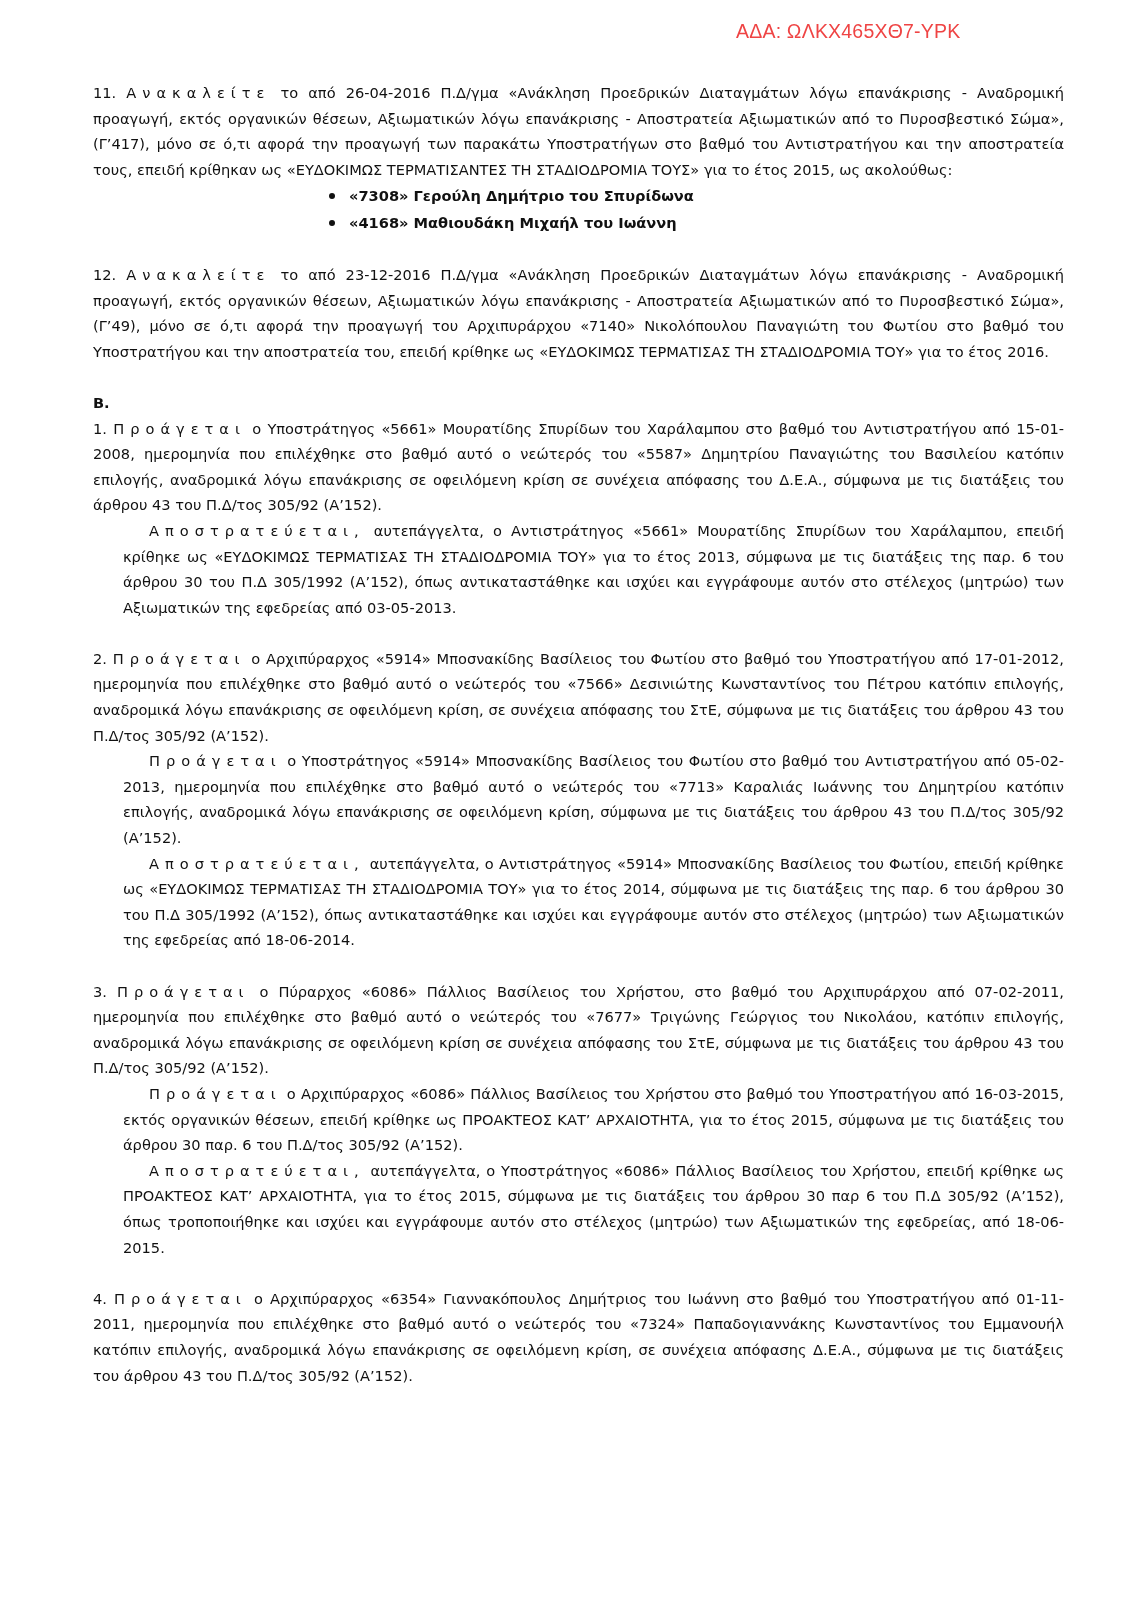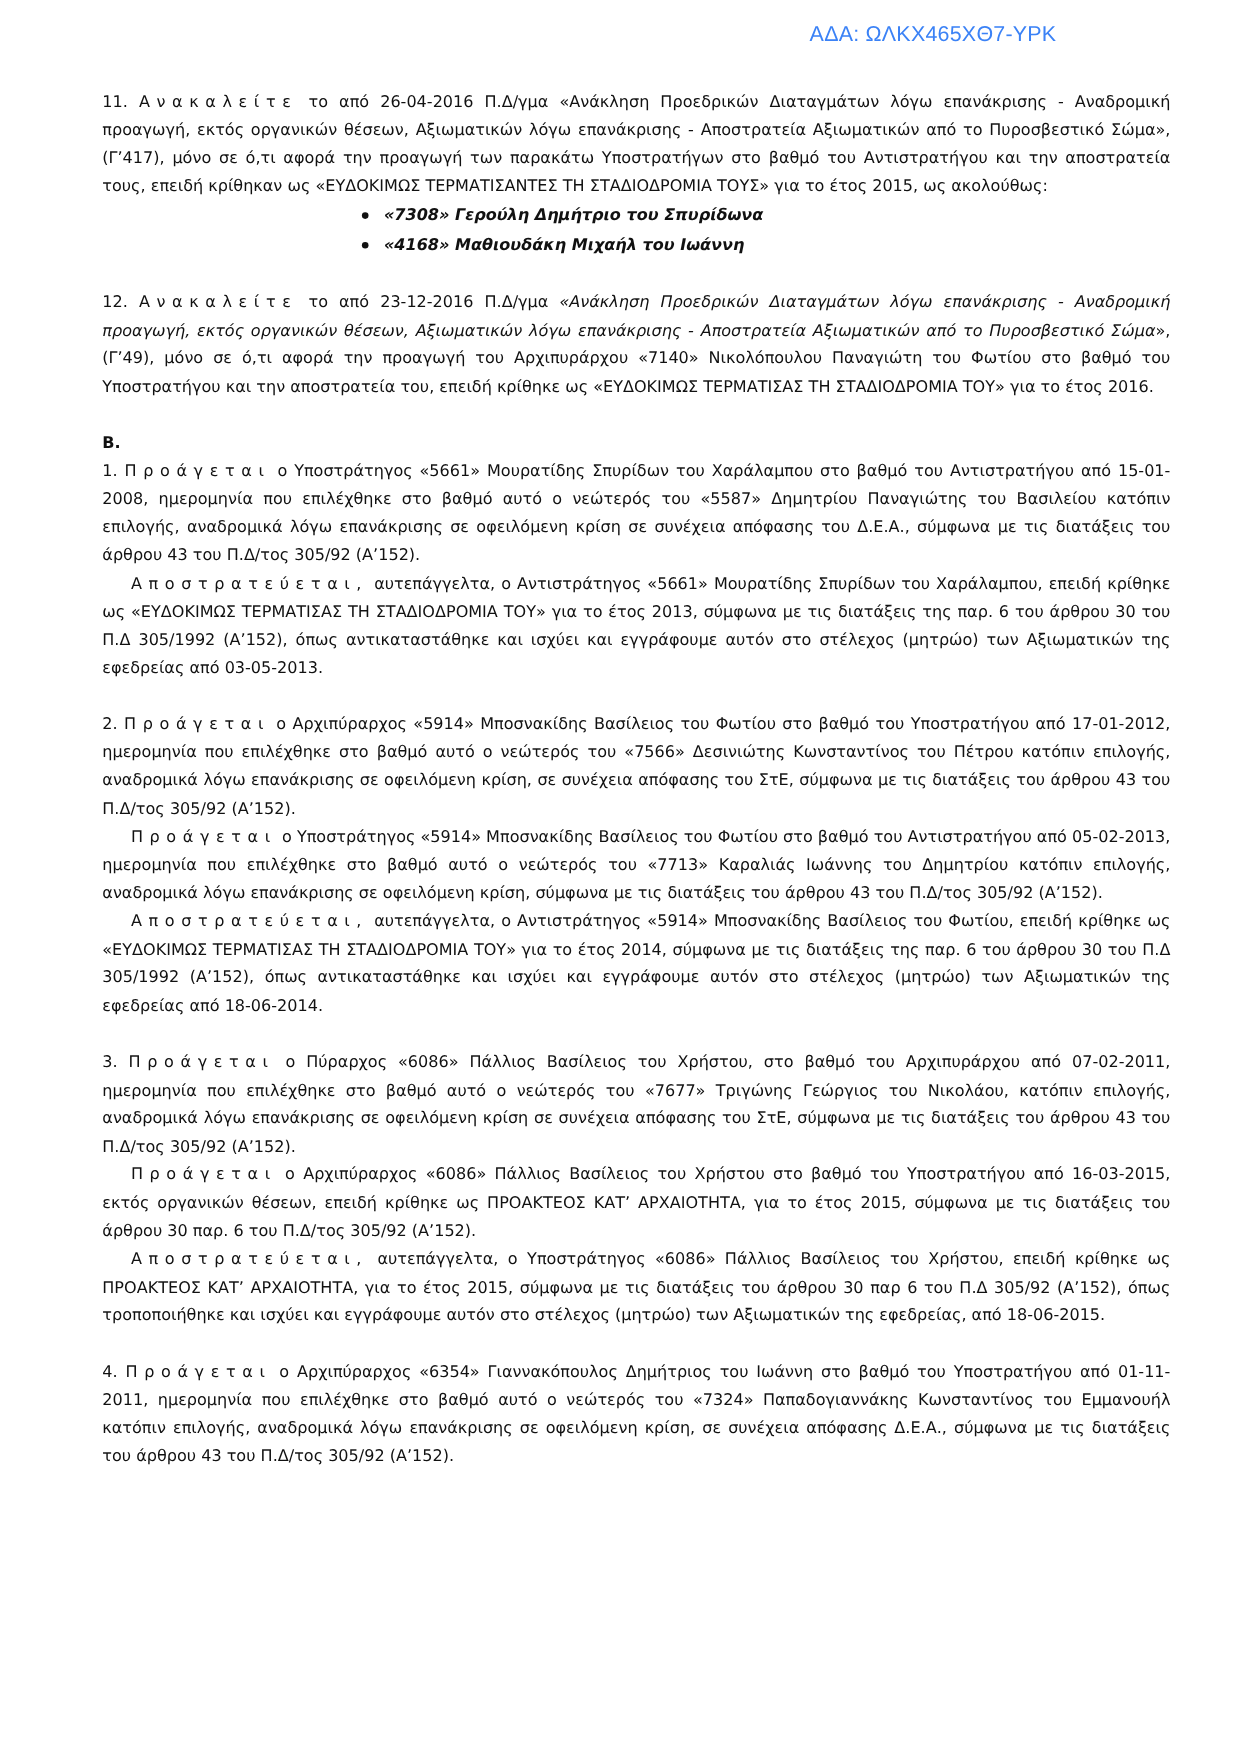--- a/index.html
+++ b/index.html
@@ -1,29 +1,29 @@
 <!DOCTYPE html>
 <html><head>
 <meta charset="utf-8">
 <style>
   html, body { margin: 0; padding: 0; background: #ffffff; }
   body { width: 1131px; height: 1600px; position: relative; overflow: hidden;
          font-family: "Liberation Sans", "DejaVu Sans", sans-serif; color: #111; }
   .ada { position: absolute; top: 20px; left: 736px; font-size: 19.5px; letter-spacing: 0.2px;
-         font-family: "Liberation Sans", sans-serif; color: #3b82f6; }
+         font-family: "Liberation Sans", sans-serif; color: #ef4444; }
   .page { position: absolute; left: 93px; top: 80px; width: 971px;
           font-family: "DejaVu Sans", "Liberation Sans", sans-serif; font-size: 14.6px; line-height: 25.6px; }
   .para { text-align: justify; margin: 0; }
-  .para.indent { text-indent: 26px; }
+  .para.indent { text-indent: 26px; margin-left: 30px; }
   .gap { height: 25.6px; }
   .b { font-weight: normal; }
-  .i { font-style: italic; }
+  .i { }
   .sp { letter-spacing: 6px; }
   ul.bullets { list-style: none; margin: 0; padding: 0 0 0 236px; }
-  ul.bullets li { position: relative; padding-left: 20px; font-weight: bold; height: 27px; line-height: 27px; font-style: italic; }
+  ul.bullets li { position: relative; padding-left: 20px; font-weight: bold; height: 27px; line-height: 27px; }
   ul.bullets li .dot { position: absolute; left: 0; top: 11px; width: 6px; height: 6px; border-radius: 50%; background: #111; }
   .section-head { font-weight: bold; }
 </style>
 </head>
 <body>
 
 <div class="ada">ΑΔΑ: ΩΛΚΧ465ΧΘ7-ΥΡΚ</div>
 
 <div class="page">
   <div id="p11">

